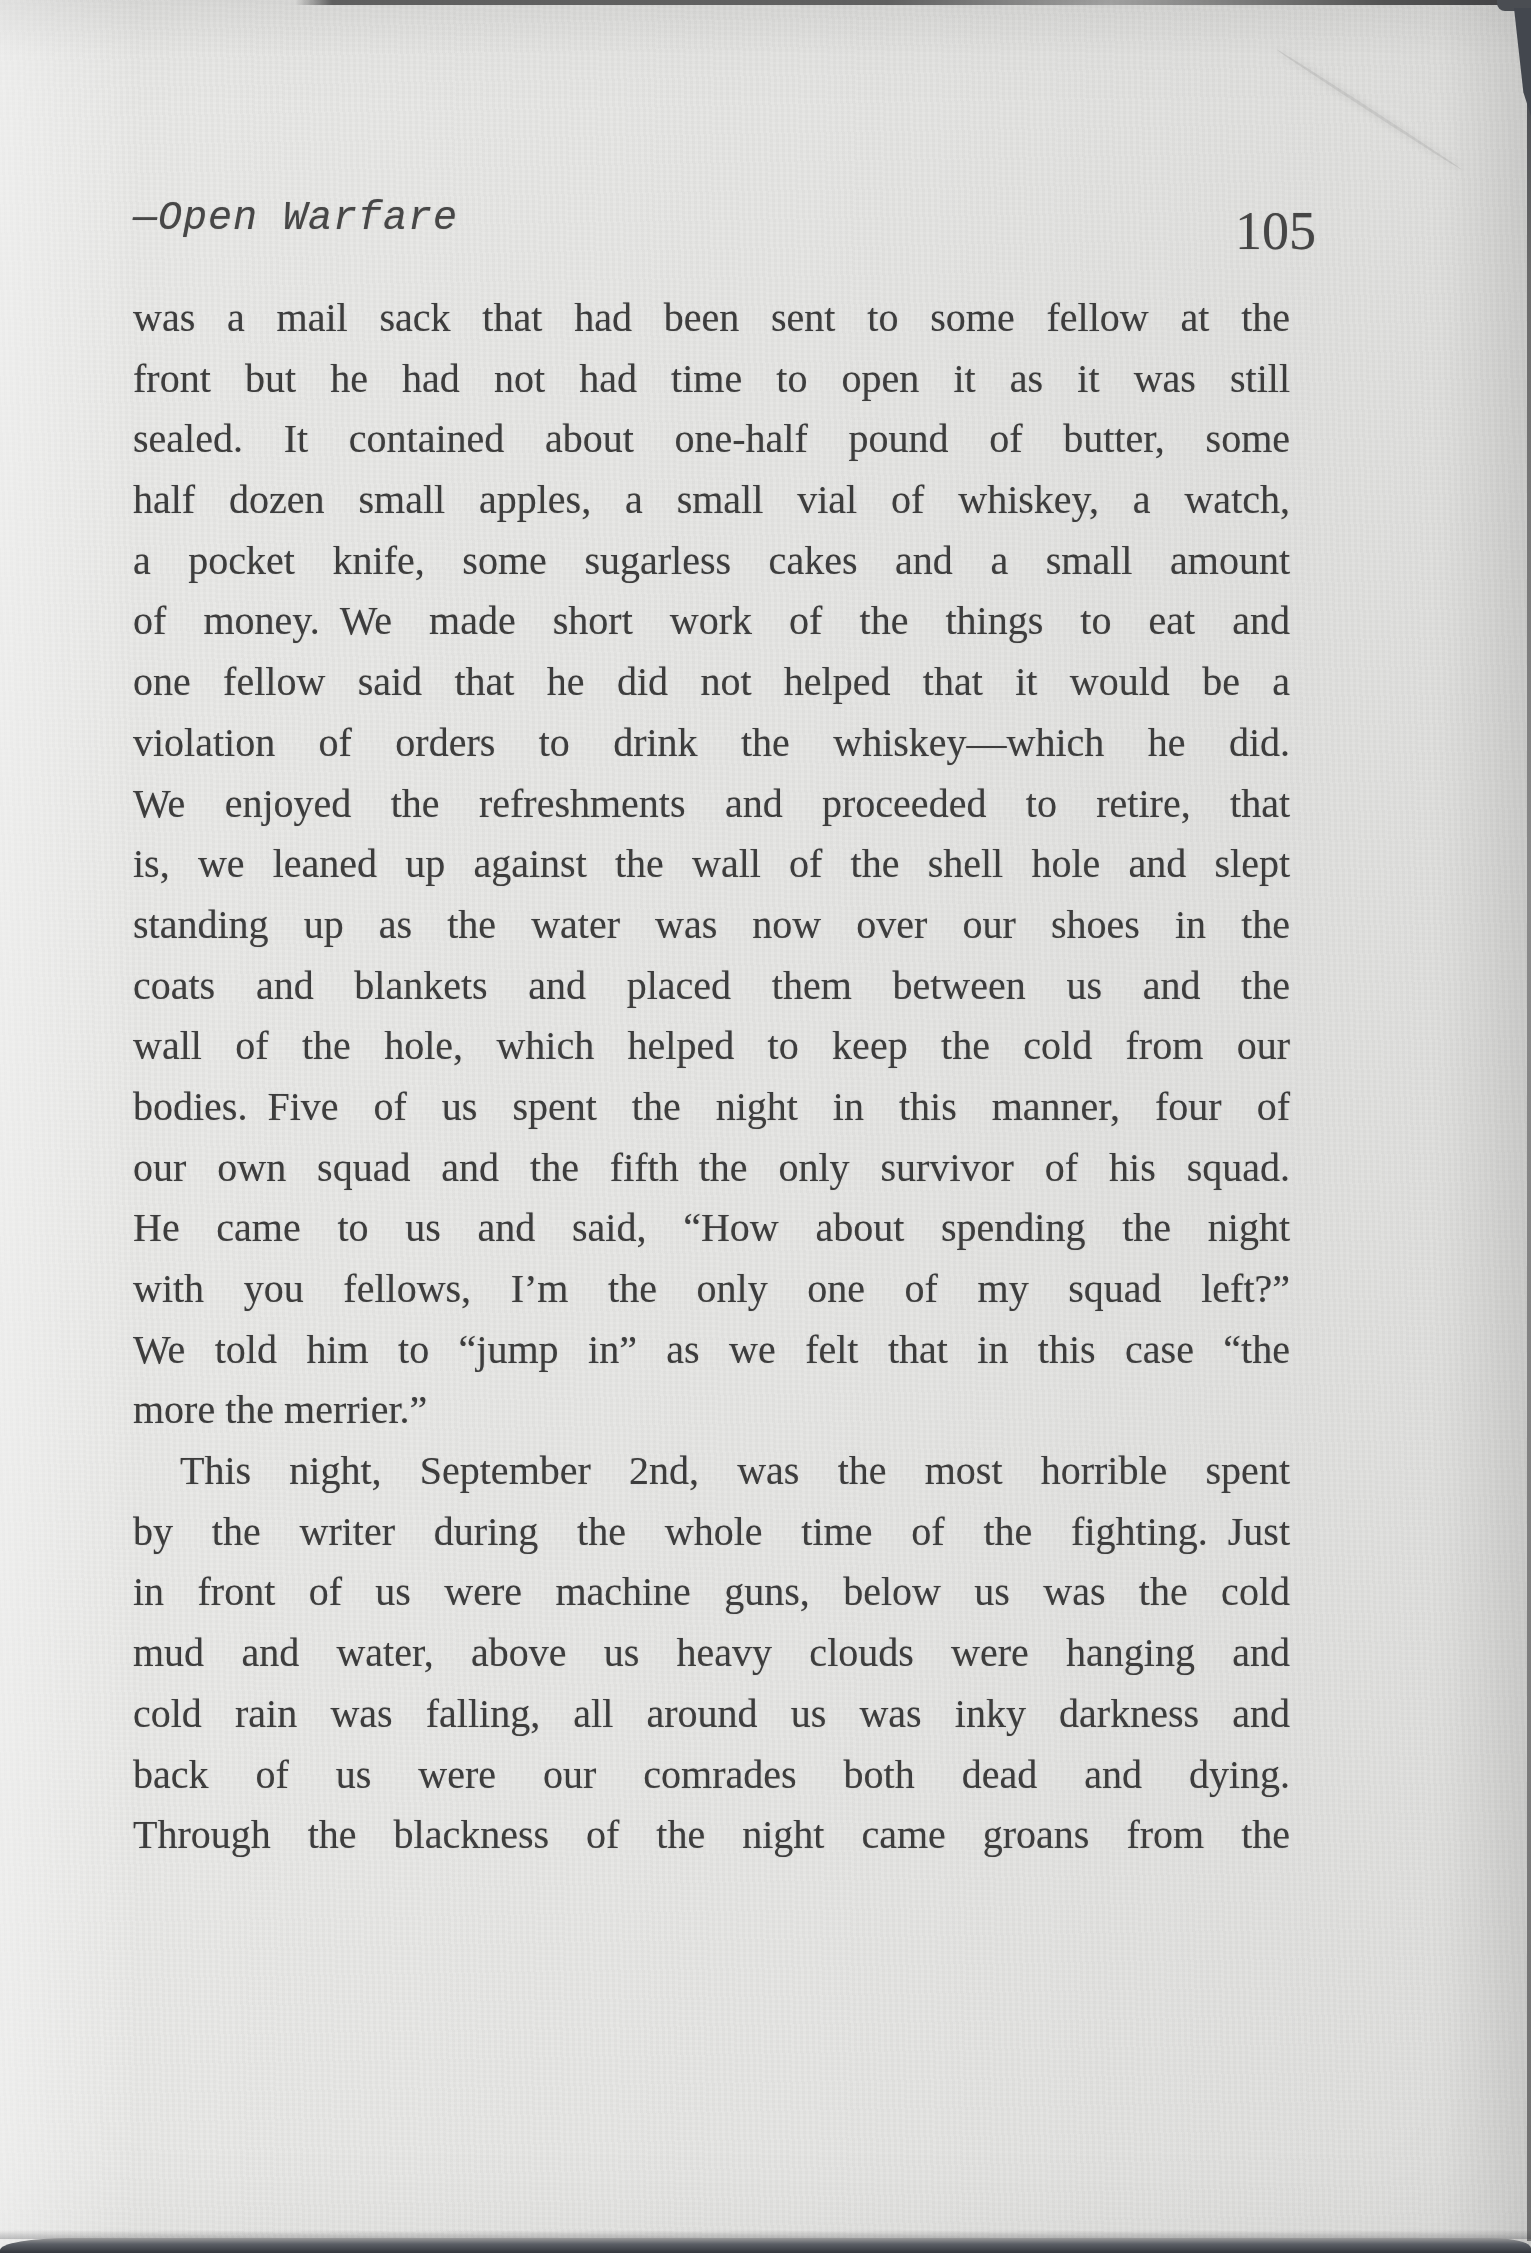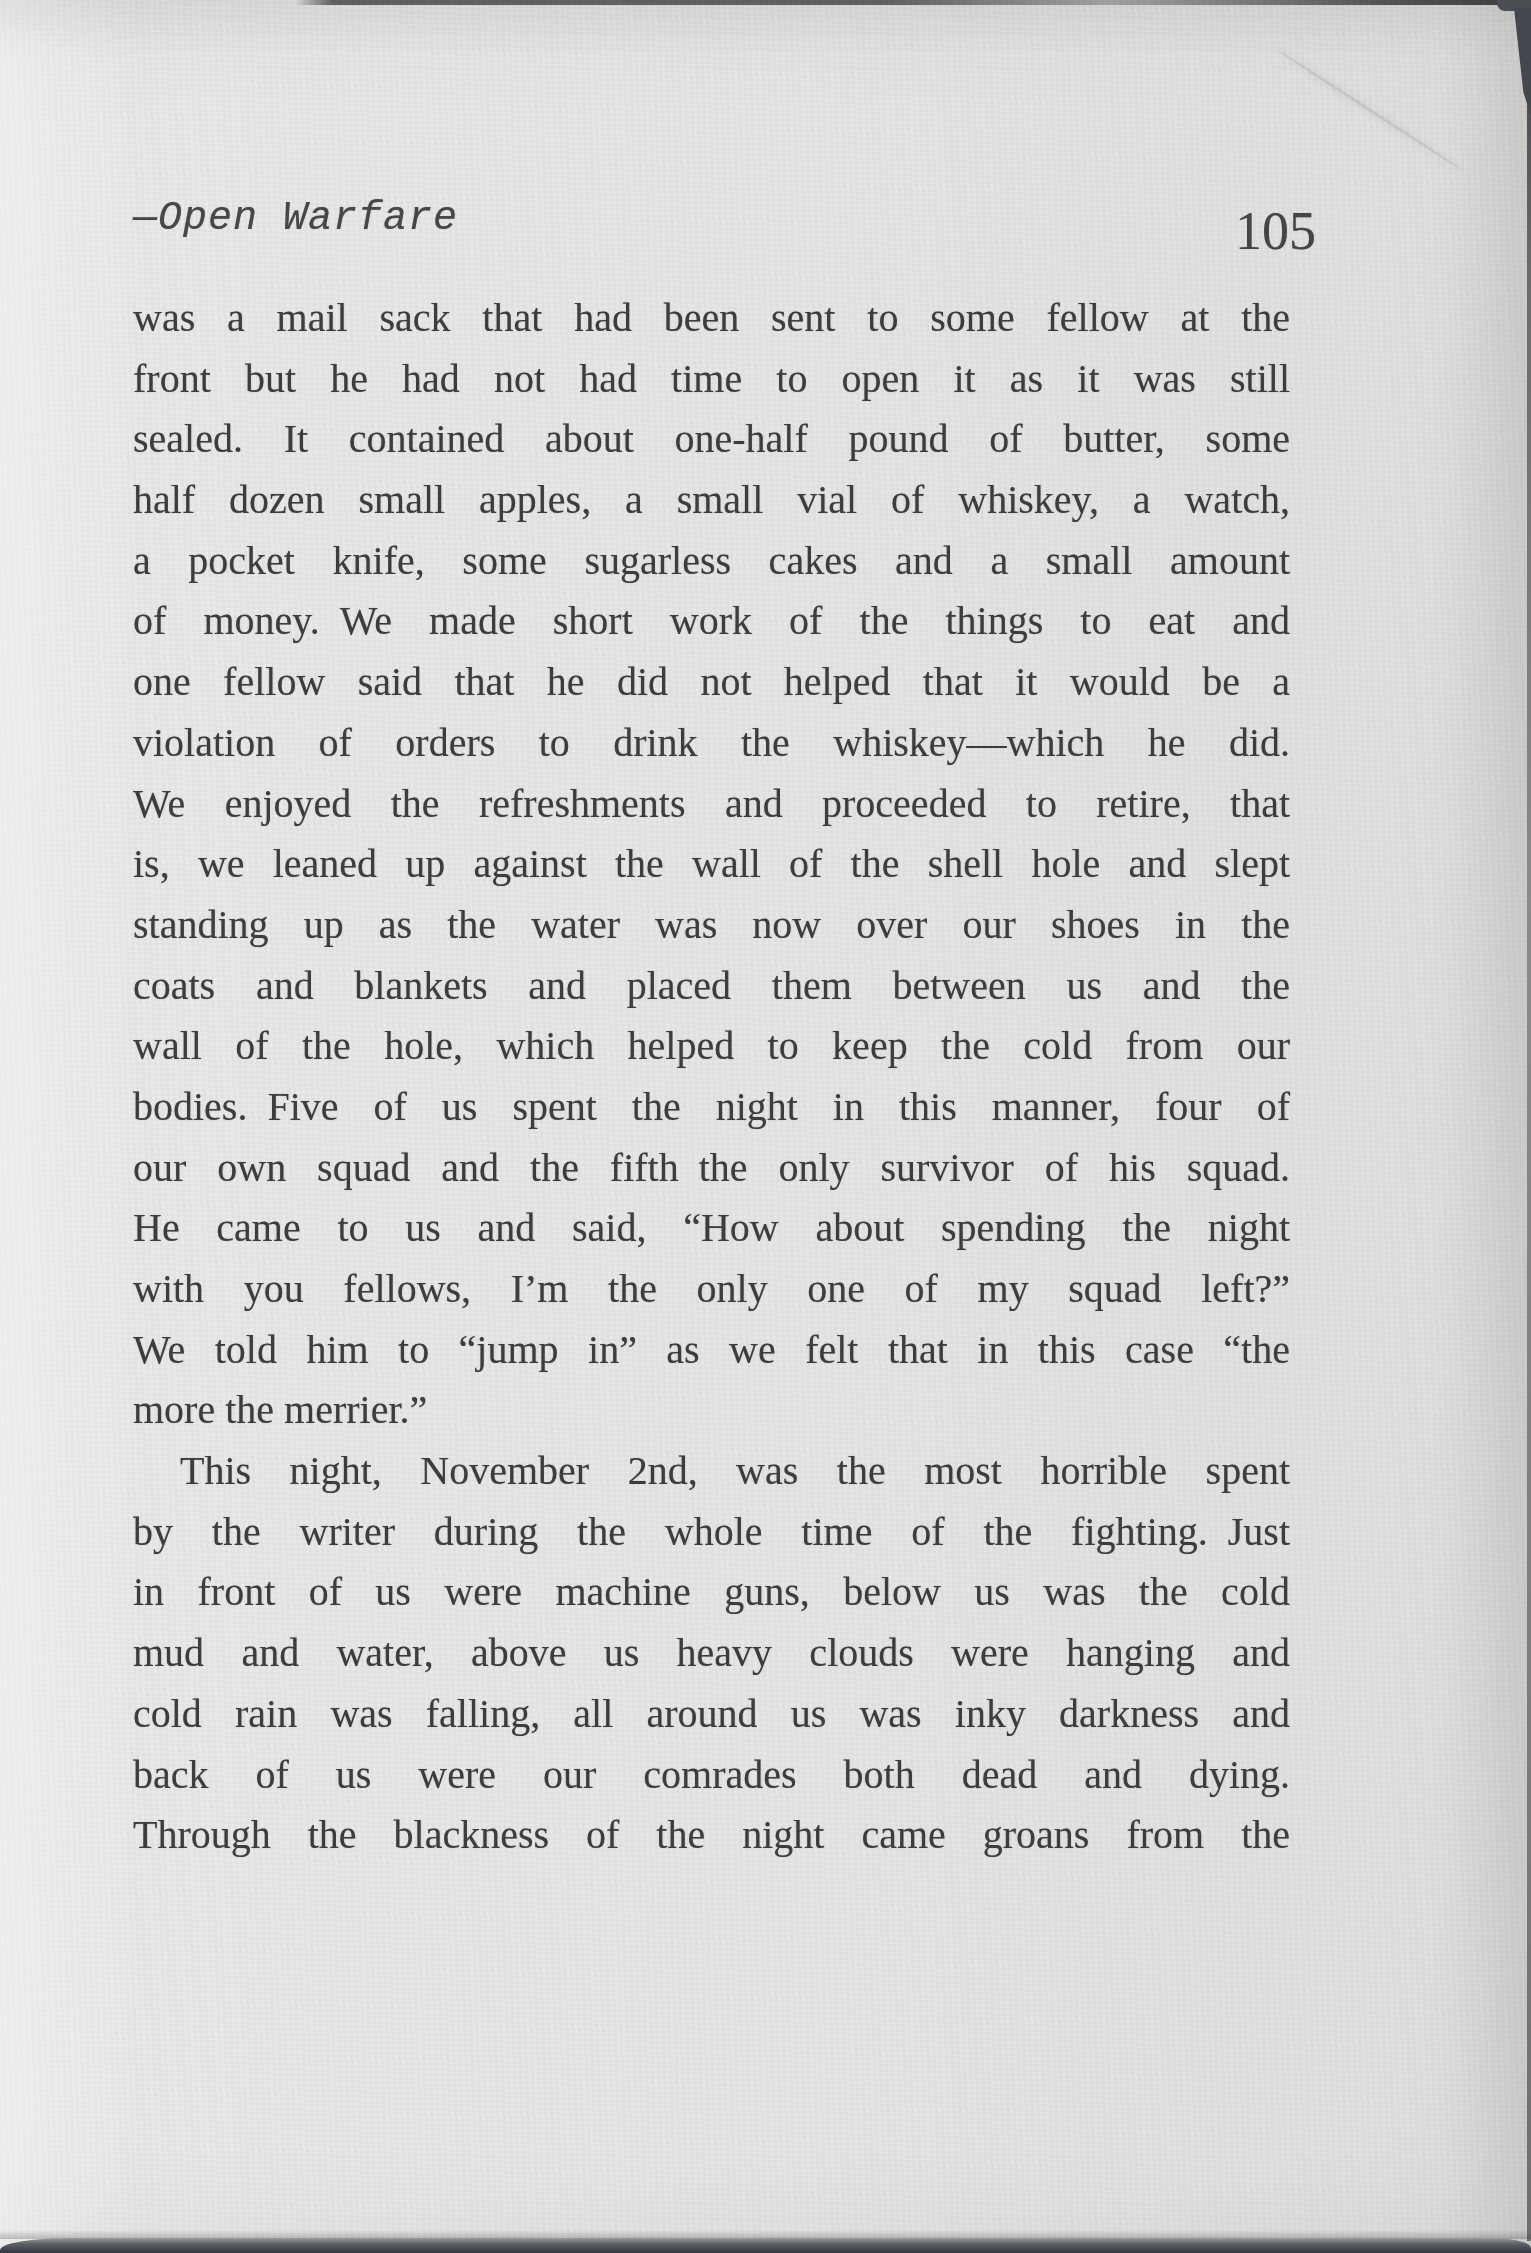--- a/index.html
+++ b/index.html
@@ -134,21 +134,21 @@
         <div class="line line-just">coats and blankets and placed them between us and the</div>
         <div class="line line-just">wall of the hole, which helped to keep the cold from our</div>
         <div class="line line-just">bodies. Five of us spent the night in this manner, four of</div>
         <div class="line line-just">our own squad and the fifth the only survivor of his squad.</div>
         <div class="line line-just">He came to us and said, “How about spending the night</div>
         <div class="line line-just">with you fellows, I’m the only one of my squad left?”</div>
         <div class="line line-just">We told him to “jump in” as we felt that in this case “the</div>
         <div class="line line-left">more the merrier.”</div>
       </div>
       <div class="paragraph">
-        <div class="line line-just line-indent">This night, November 2nd, was the most horrible spent</div>
+        <div class="line line-just line-indent">This night, September 2nd, was the most horrible spent</div>
         <div class="line line-just">by the writer during the whole time of the fighting. Just</div>
         <div class="line line-just">in front of us were machine guns, below us was the cold</div>
         <div class="line line-just">mud and water, above us heavy clouds were hanging and</div>
         <div class="line line-just">cold rain was falling, all around us was inky darkness and</div>
         <div class="line line-just">back of us were our comrades both dead and dying.</div>
         <div class="line line-just">Through the blackness of the night came groans from the</div>
       </div>
     </div>
 
   <div class="edge-bottom-shadow"></div>

